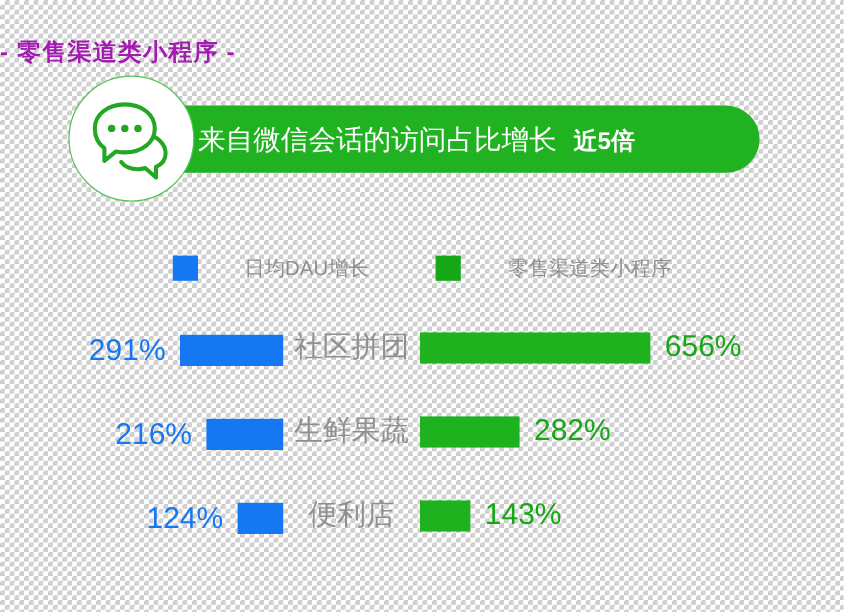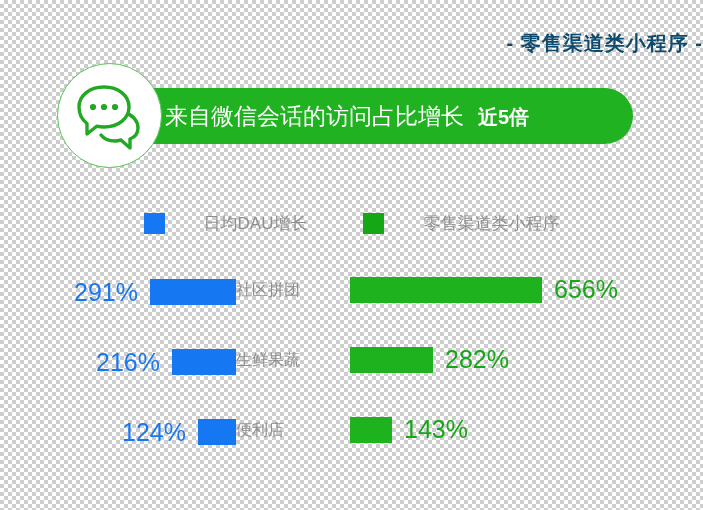--- a/index.html
+++ b/index.html
@@ -27,24 +27,24 @@
     width: 703px;
     height: 510px;
   }
 
   
   .title {
     position: absolute;
     left: 0;
     top: 30px;
     width: 703px;
-    text-align: right;
+    text-align: left;
     font-size: 20px;
     font-weight: bold;
-    color: #0c4a6e;
+    color: #a21caf;
     letter-spacing: 1px;
     white-space: nowrap;
   }
 
   
   .banner {
     position: absolute;
     left: 110px;
     top: 88px;
     width: 523px;
@@ -148,21 +148,22 @@
     background: #1578f2;
     height: 26px;
   }
   .cat-label {
     position: absolute;
     left: 236px;
     top: 9px;
     width: 114px;
     height: 26px;
     line-height: 26px;
-    font-size: 16px;
+    text-align: center;
+    font-size: 24px;
     color: #8f8f8f;
     white-space: nowrap;
   }
   .cell-right {
     position: absolute;
     left: 350px;
     top: 9px;
     height: 26px;
     display: flex;
     align-items: flex-start;

